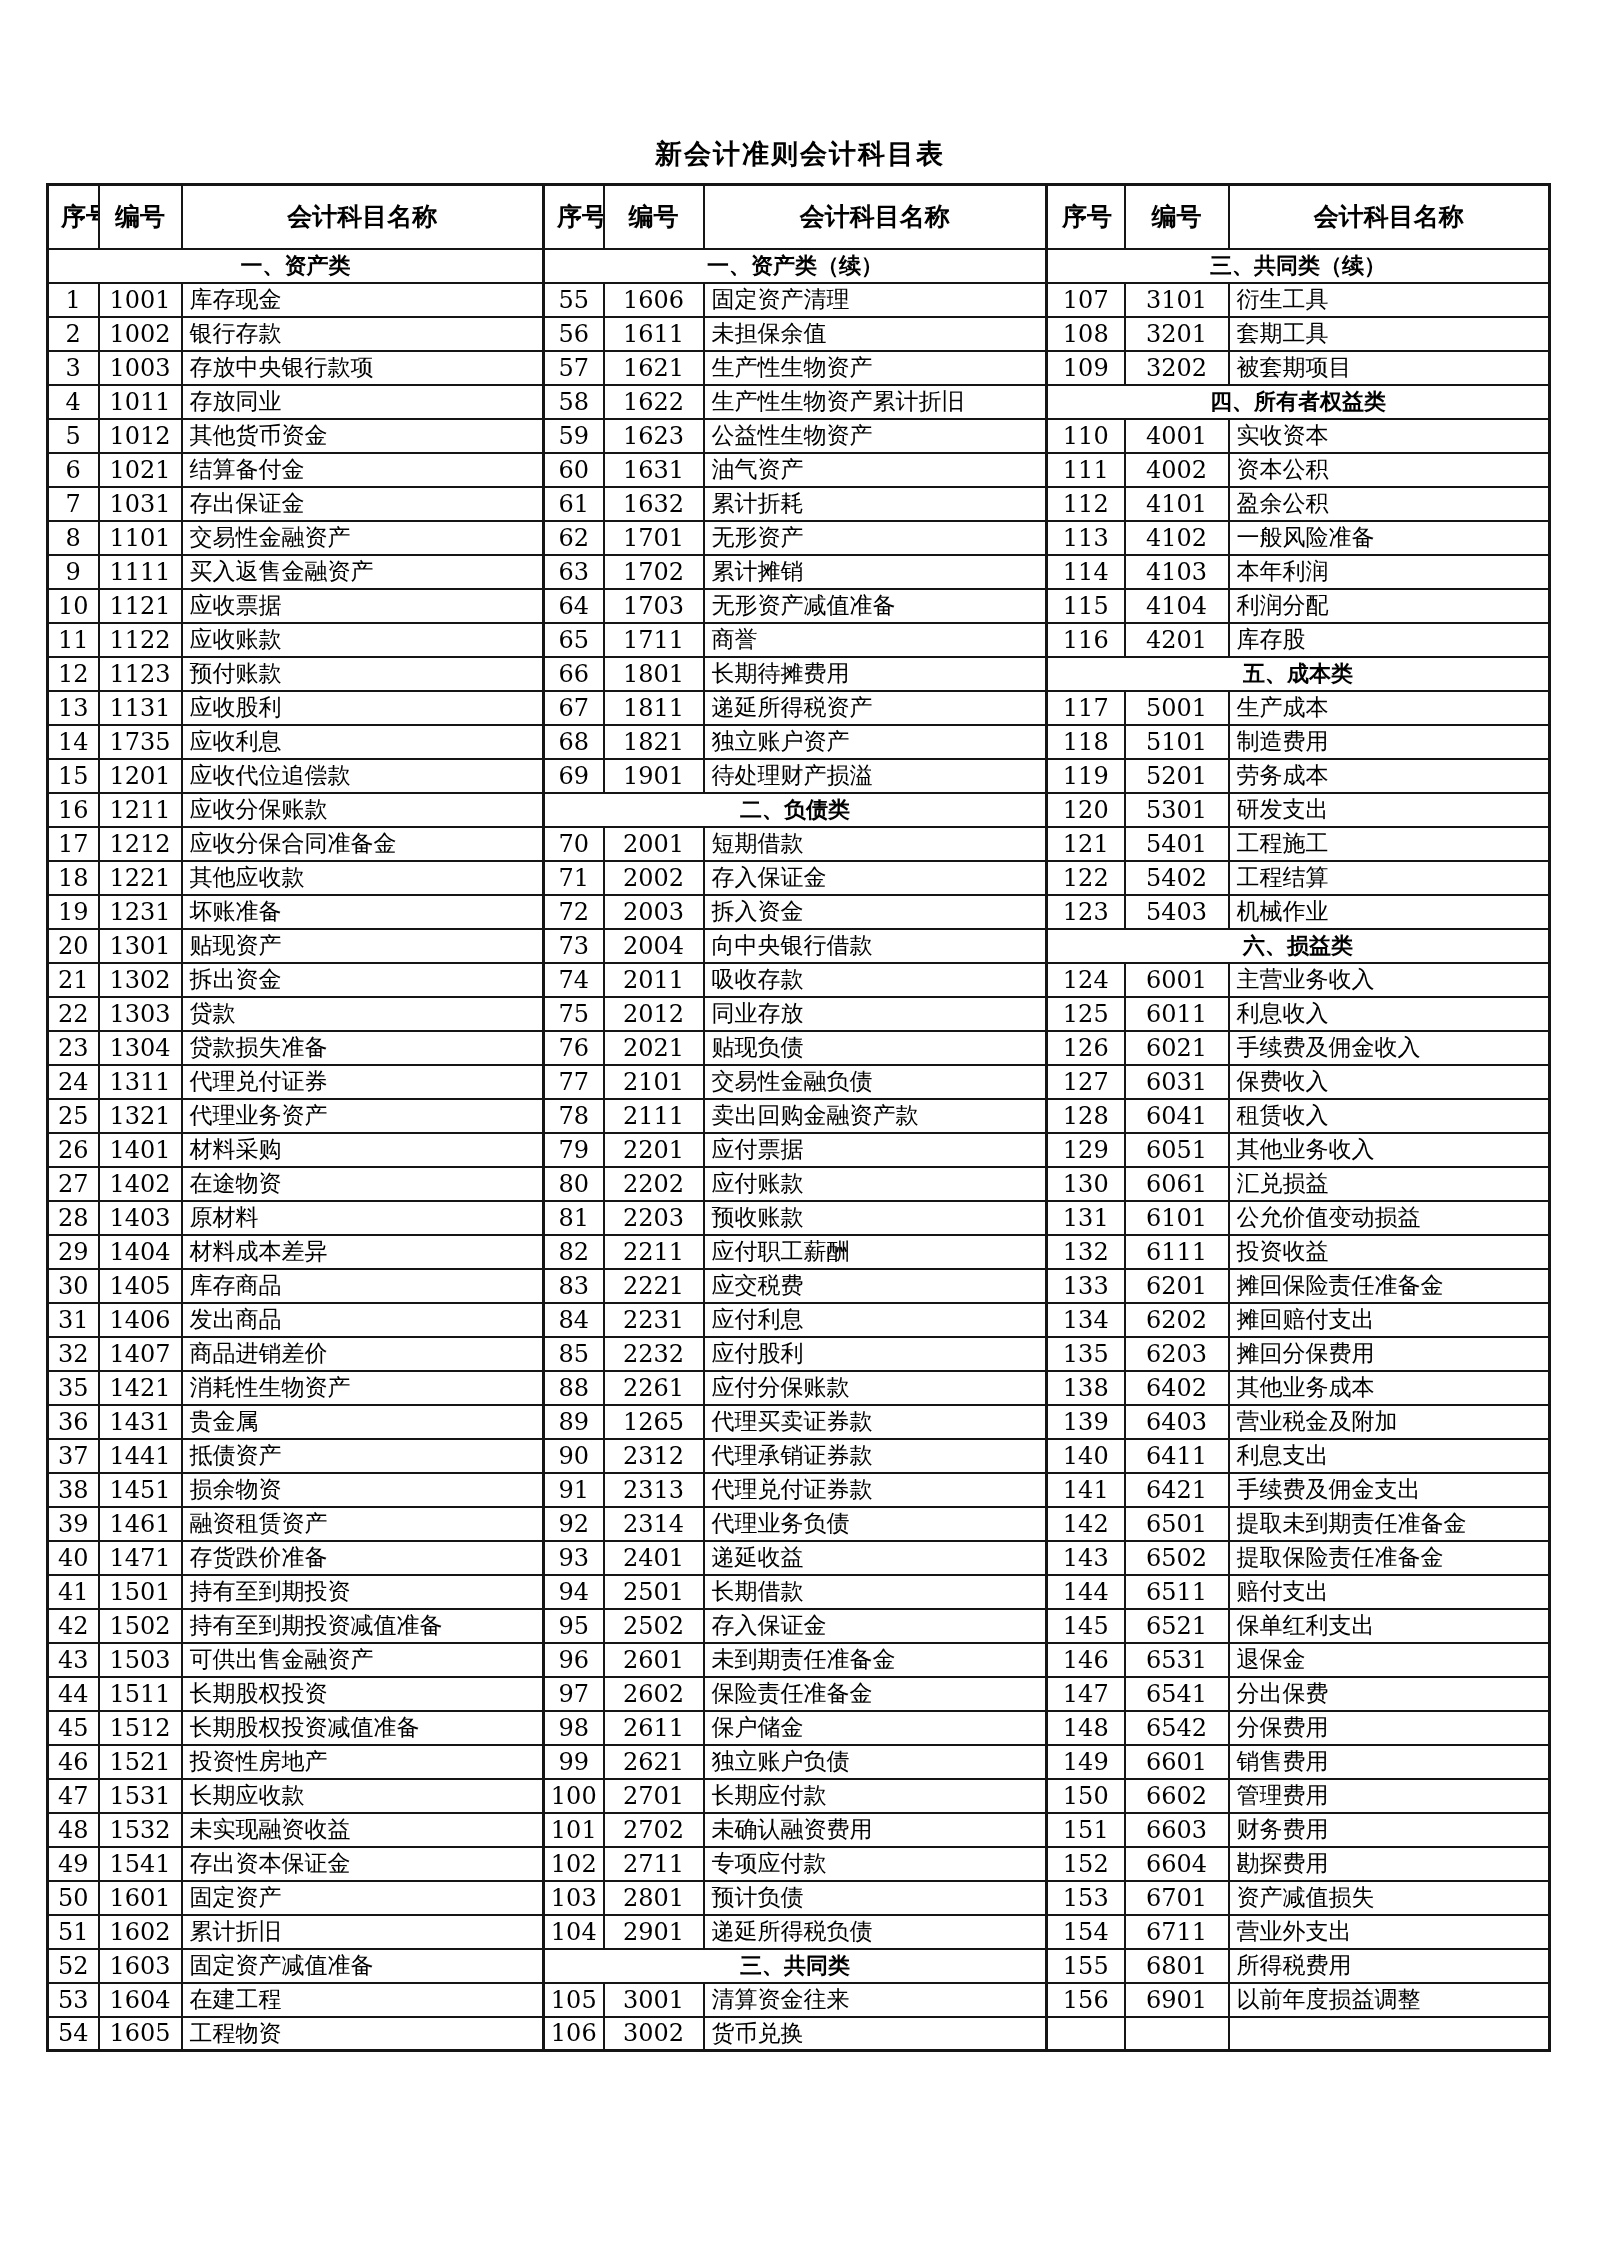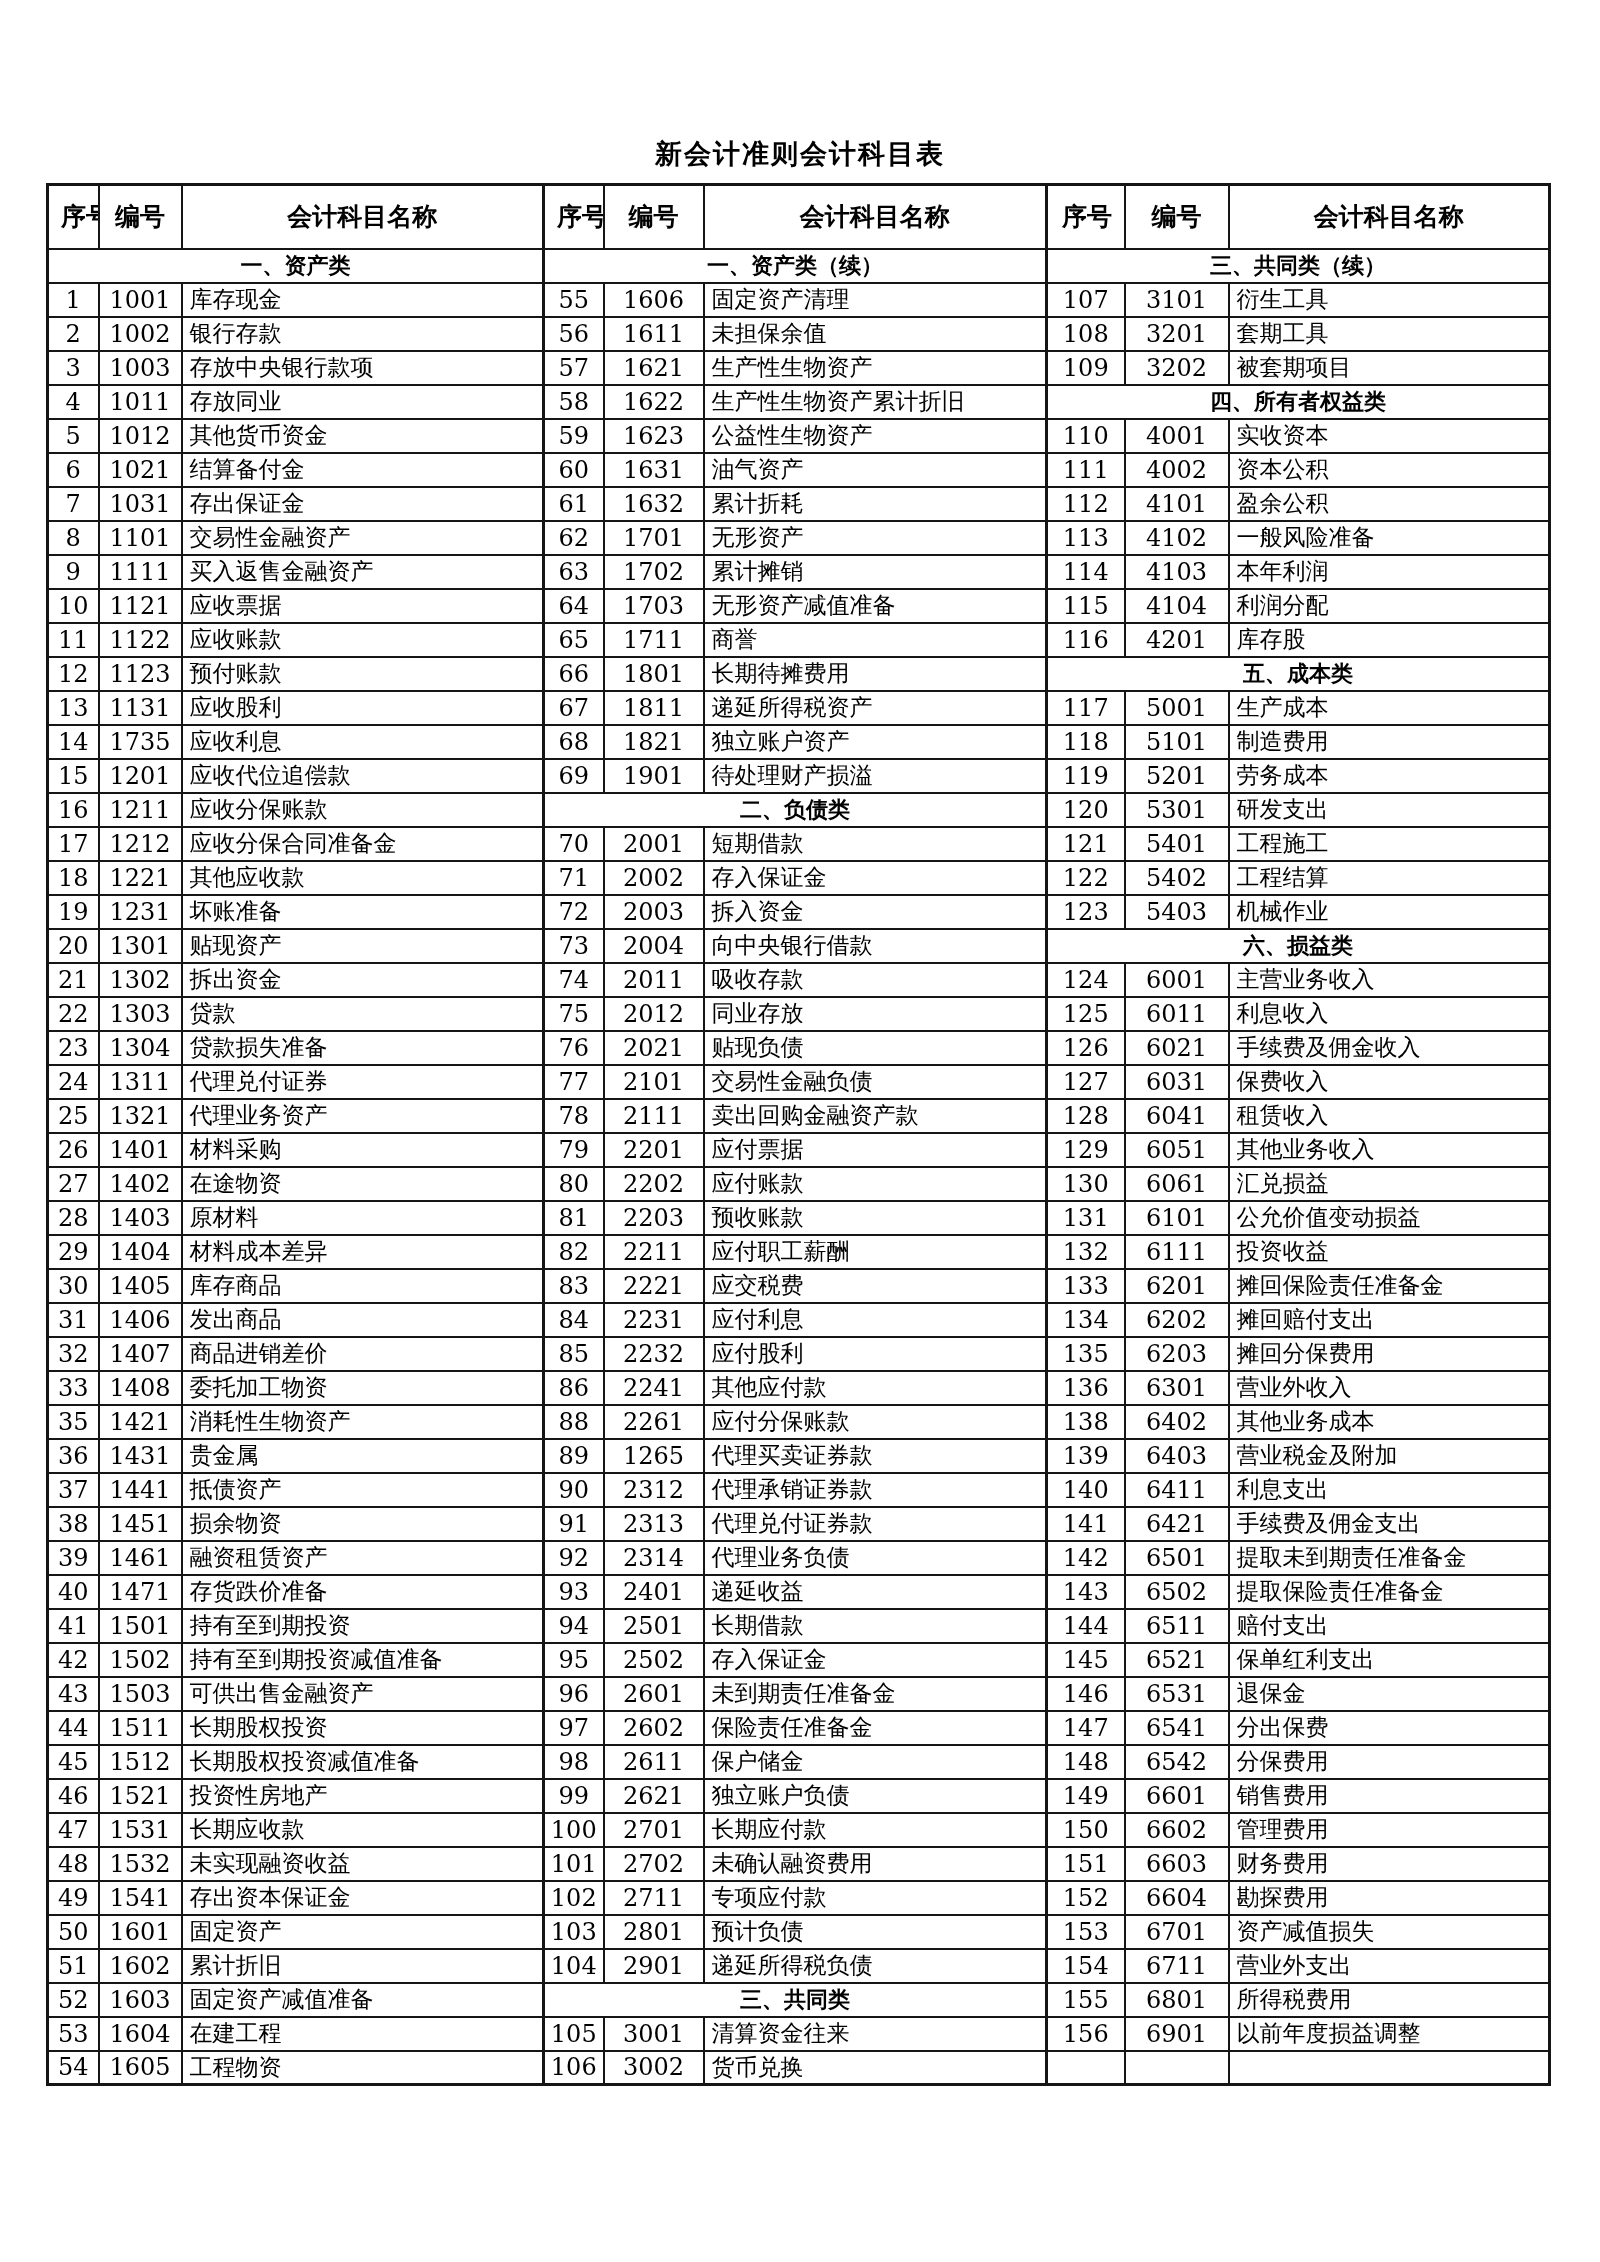--- a/index.html
+++ b/index.html
@@ -456,31 +456,20 @@
         <td class="num">1407</td>
         <td class="name">商品进销差价</td>
         <td class="num gs">85</td>
         <td class="num">2232</td>
         <td class="name">应付股利</td>
         <td class="num gs">135</td>
         <td class="num">6203</td>
         <td class="name">摊回分保费用</td>
       </tr>
       <tr>
-        <td class="num">33</td>
-        <td class="num">1408</td>
-        <td class="name">委托加工物资</td>
-        <td class="num gs">86</td>
-        <td class="num">2241</td>
-        <td class="name">其他应付款</td>
-        <td class="num gs">136</td>
-        <td class="num">6301</td>
-        <td class="name">营业外收入</td>
-      </tr>
-      <tr>
         <td class="num">35</td>
         <td class="num">1421</td>
         <td class="name">消耗性生物资产</td>
         <td class="num gs">88</td>
         <td class="num">2261</td>
         <td class="name">应付分保账款</td>
         <td class="num gs">138</td>
         <td class="num">6402</td>
         <td class="name">其他业务成本</td>
       </tr>

